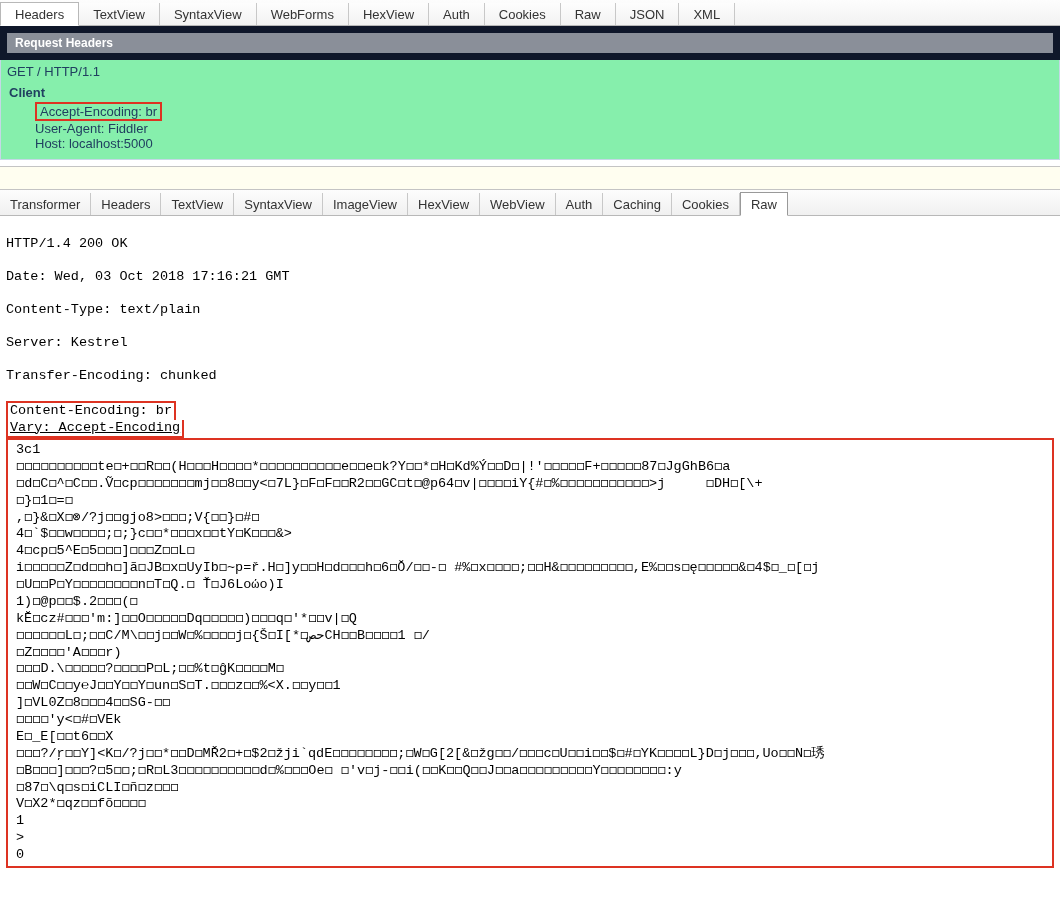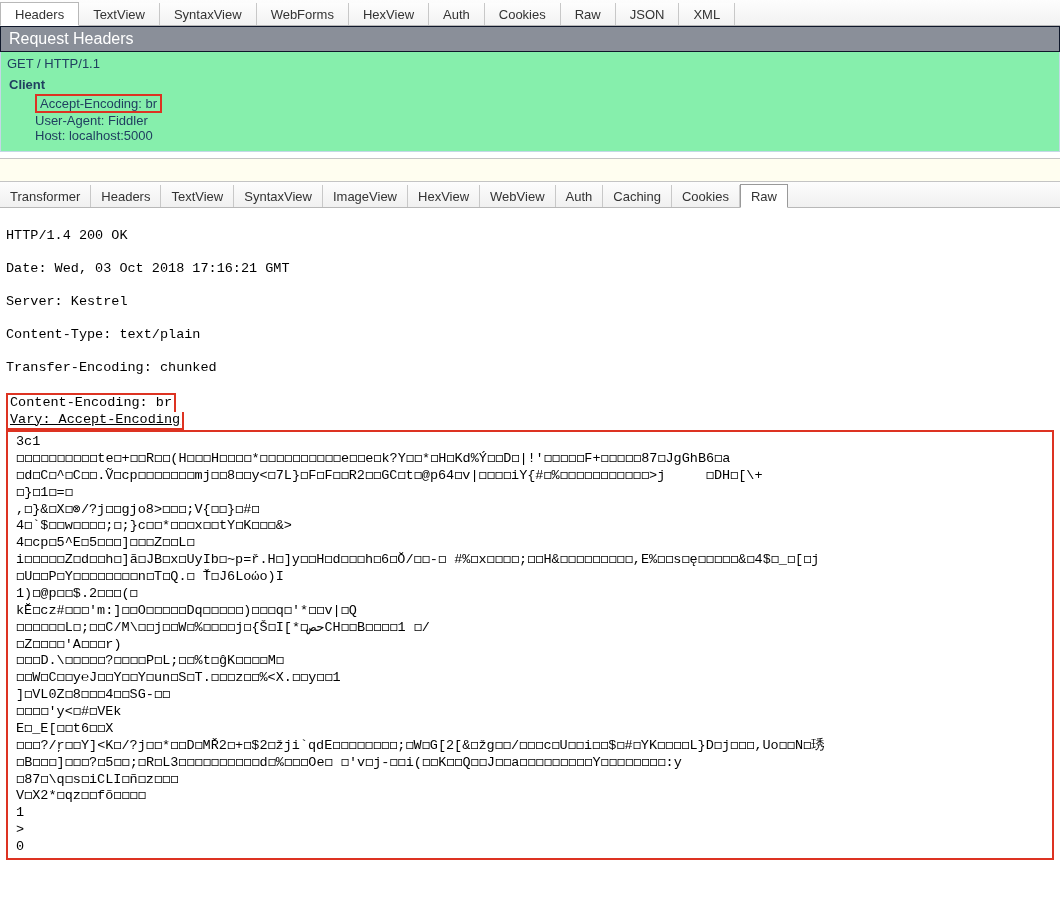--- a/index.html
+++ b/index.html
@@ -28,24 +28,24 @@
   .tab.active {
     background: #fff;
     border: 1px solid #b8b8b8;
     border-bottom: 1px solid #fff;
     position: relative;
     top: 1px;
   }
   .section-bar {
     background: #8a8f99;
     color: #fff;
-    font-weight: normal;
+    font-weight: bold;
     padding: 3px 8px;
-    border: 1px solid #0f172a;
-    font-size: 16px;
+    border: 7px solid #0f172a;
+    font-size: 12px;
   }
   .request-pane {
     background: #86efac;
     border: 1px solid #c4d8e6;
     border-top: none;
     padding: 2px 6px 8px;
   }
   .req-line {
     padding: 2px 0;
   }
@@ -169,22 +169,22 @@
     <div class="tab2">WebView</div>
     <div class="tab2">Auth</div>
     <div class="tab2">Caching</div>
     <div class="tab2">Cookies</div>
     <div class="tab2 active">Raw</div>
   </div>
 
 <div class="raw-pane">
 <span class="resp-headers">HTTP/1.4 200 OK</span>
 <span class="resp-headers">Date: Wed, 03 Oct 2018 17:16:21 GMT</span>
+<span class="resp-headers">Content-Type: text/plain</span>
 <span class="resp-headers">Server: Kestrel</span>
-<span class="resp-headers">Content-Type: text/plain</span>
 <span class="resp-headers" style="text-decoration-color:#d32;text-decoration-thickness:2px;">Transfer-Encoding: chunked</span>
 <span class="ce-box">Content-Encoding: br</span>
 <span class="vary-box">Vary: Accept-Encoding</span>
 <div class="body-box">3c1
 ◻◻◻◻◻◻◻◻◻◻te◻+◻◻R◻◻(H◻◻◻H◻◻◻◻*◻◻◻◻◻◻◻◻◻◻e◻◻e◻k?Y◻◻*◻H◻Kd%Ý◻◻D◻|!'◻◻◻◻◻F+◻◻◻◻◻87◻JgGhB6◻a
 ◻d◻C◻^◻C◻◻.Ṽ◻cp◻◻◻◻◻◻◻mj◻◻8◻◻y&lt;◻7L}◻F◻F◻◻R2◻◻GC◻t◻@p64◻v|◻◻◻◻iY{#◻%◻◻◻◻◻◻◻◻◻◻◻&gt;j     ◻DH◻[\+
 ◻}◻1◻=◻
 ,◻}&amp;◻X◻⊗/?j◻◻gjo8&gt;◻◻◻;V{◻◻}◻#◻
 4◻`$◻◻w◻◻◻◻;◻;}c◻◻*◻◻◻x◻◻tY◻K◻◻◻&amp;&gt;
 4◻cp◻5^E◻5◻◻◻]◻◻◻Z◻◻L◻

